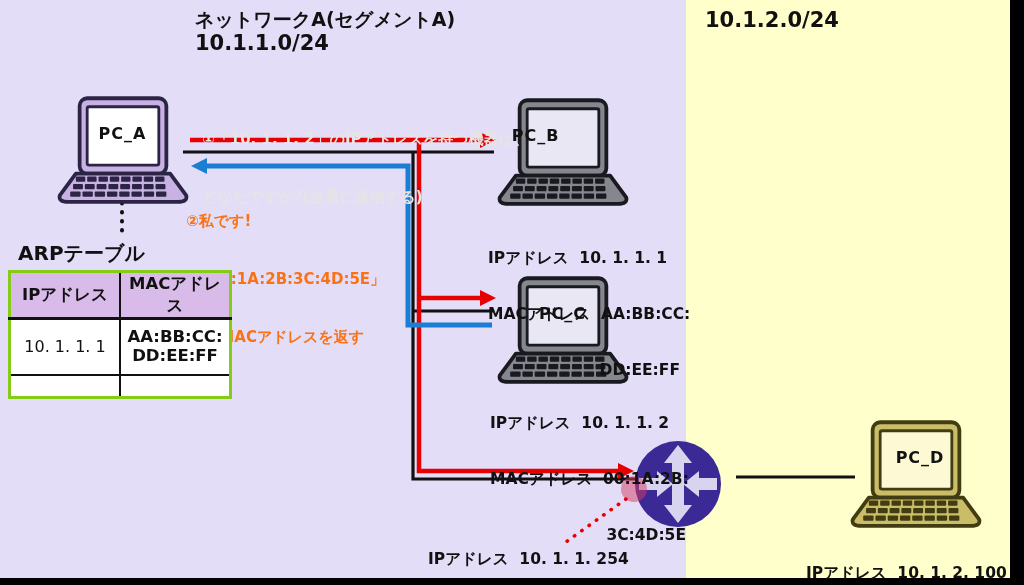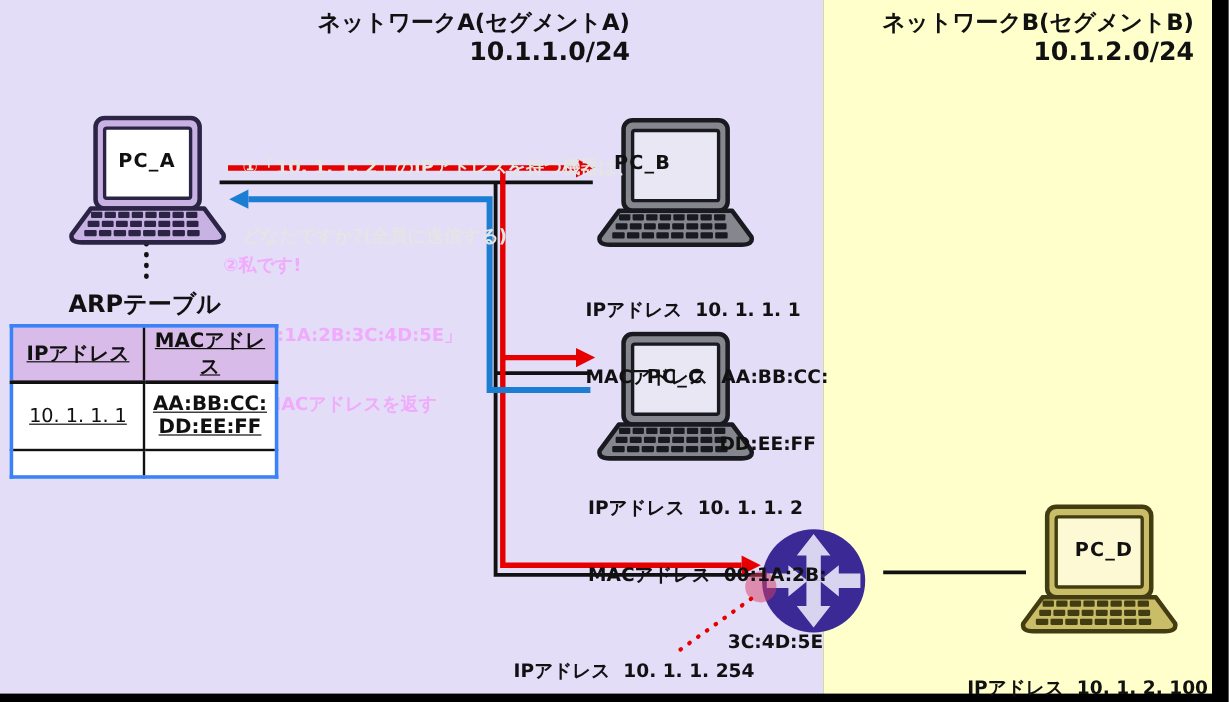--- a/index.html
+++ b/index.html
@@ -4,43 +4,43 @@
 <style>
   html,body{margin:0;padding:0;}
   .canvas{
     position:relative;width:1024px;height:585px;background:#000;
     overflow:hidden;font-family:"DejaVu Sans","Liberation Sans",sans-serif;color:#111;
   }
   .seg{position:absolute;top:0;height:578px;}
   .seg-a{left:0;width:686px;background:#e3ddf8;}
   .seg-b{left:686px;width:324px;background:#ffffcb;}
   .abs{position:absolute;}
-  .net-title{z-index:4;text-align:right;font-weight:bold;line-height:1.2;}
+  .net-title{z-index:4;text-align:left;font-weight:bold;line-height:1.2;}
   .net-title .t1{font-size:19px;}
   .net-title .t2{font-size:21px;}
   .annot{z-index:4;font-weight:bold;font-size:15px;line-height:1.28;white-space:pre;}
   .annot-red{color:#e5e5e5;}
-  .annot-blue{color:#f0abfc;}
+  .annot-blue{color:#f97316;}
   .annot .ind1{padding-left:9px;}
   .annot .ind2{padding-left:18px;}
   .pc-name{z-index:4;display:flex;align-items:center;justify-content:center;
     font-size:16px;font-weight:600;letter-spacing:1px;}
   .dev-label{z-index:4;font-size:15.5px;font-weight:600;line-height:1.2;white-space:pre;}
   .dev-label .l3{text-align:right;}
   .router-name{z-index:4;text-align:center;font-size:20px;font-weight:bold;}
-  .arp-title{z-index:4;text-align:center;font-size:20px;font-weight:bold;}
+  .arp-title{z-index:4;font-size:20px;font-weight:bold;}
   table.arp{z-index:4;position:absolute;left:8px;top:270px;width:224px;
     border-collapse:collapse;background:#fff;table-layout:fixed;}
   table.arp th,table.arp td{border:2px solid #111;text-align:center;padding:0;}
   table.arp th{background:#d9bbe9;font-size:16.5px;font-weight:bold;height:30px;border-bottom:3px solid #111;}
   table.arp td{font-size:16px;}
   table.arp .r1{height:56px;}
   table.arp .r2{height:23px;}
   table.arp .mac{font-weight:bold;font-size:16.5px;line-height:1.15;}
-  table.arp{border:3px solid #3b82f6;text-decoration:underline;}
+  table.arp{border:3px solid #84cc16;}
   svg.lines{position:absolute;left:0;top:0;z-index:1;}
   svg.laptop-svg{position:absolute;z-index:2;overflow:visible;}
   svg.router-svg{position:absolute;z-index:2;}
   svg.fx{position:absolute;left:0;top:0;z-index:3;pointer-events:none;}
   .pc-a{--body:#c8b2e4;--screen:#ffffff;--line:#2c2444;--key:#2c2444;}
   .pc-bc{--body:#85868e;--screen:#eae7f5;--line:#191920;--key:#191920;}
   .pc-d{--body:#cabd67;--screen:#fcf9d4;--line:#413c12;--key:#413c12;}
 </style>
 </head>
 <body>
@@ -167,21 +167,20 @@
   <svg class="fx" width="1024" height="585">
     <circle cx="634" cy="489" r="13" fill="#d93c62" fill-opacity="0.5"></circle>
     <line x1="626" y1="499" x2="566" y2="542" stroke="#e60000" stroke-width="3.5" stroke-linecap="round" stroke-dasharray="0.5 8.5"></line>
   </svg>
 
   <div class="abs net-title" style="left:195px;top:8px;width:330px;">
     <div class="t1">ネットワークA(セグメントA)</div>
     <div class="t2">10.1.1.0/24</div>
   </div>
   <div class="abs net-title" style="left:705px;top:8px;width:290px;">
-    <div class="t1">ネットワークB(セグメントB)</div>
     <div class="t2">10.1.2.0/24</div>
   </div>
 
   <div class="abs annot annot-red" style="left:202px;top:92px;">
     <div>①「10. 1. 1. 2」のIPアドレスを持つ機器は、</div>
     <div>どなたですか?(全員に送信する)</div>
   </div>
   <div class="abs annot annot-blue" style="left:186px;top:174px;">
     <div>②私です!</div>
     <div class="ind1">「00:1A:2B:3C:4D:5E」</div>

